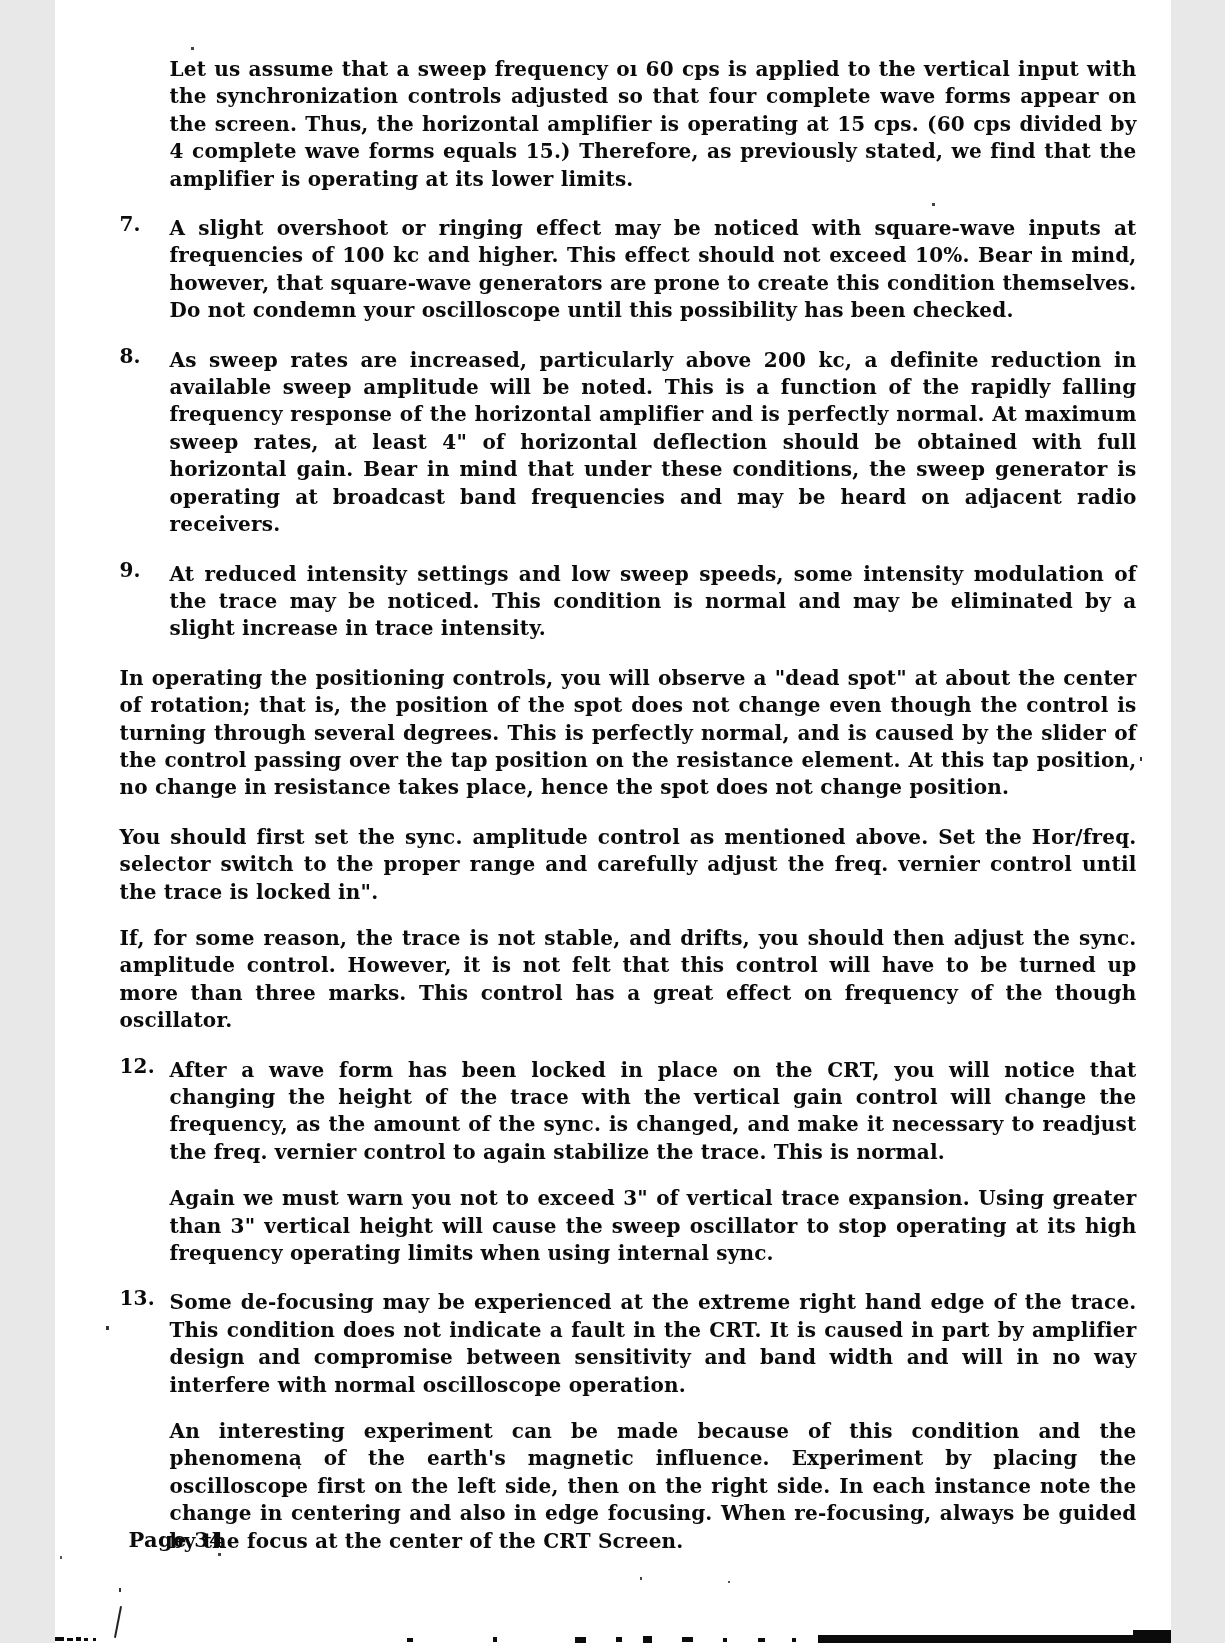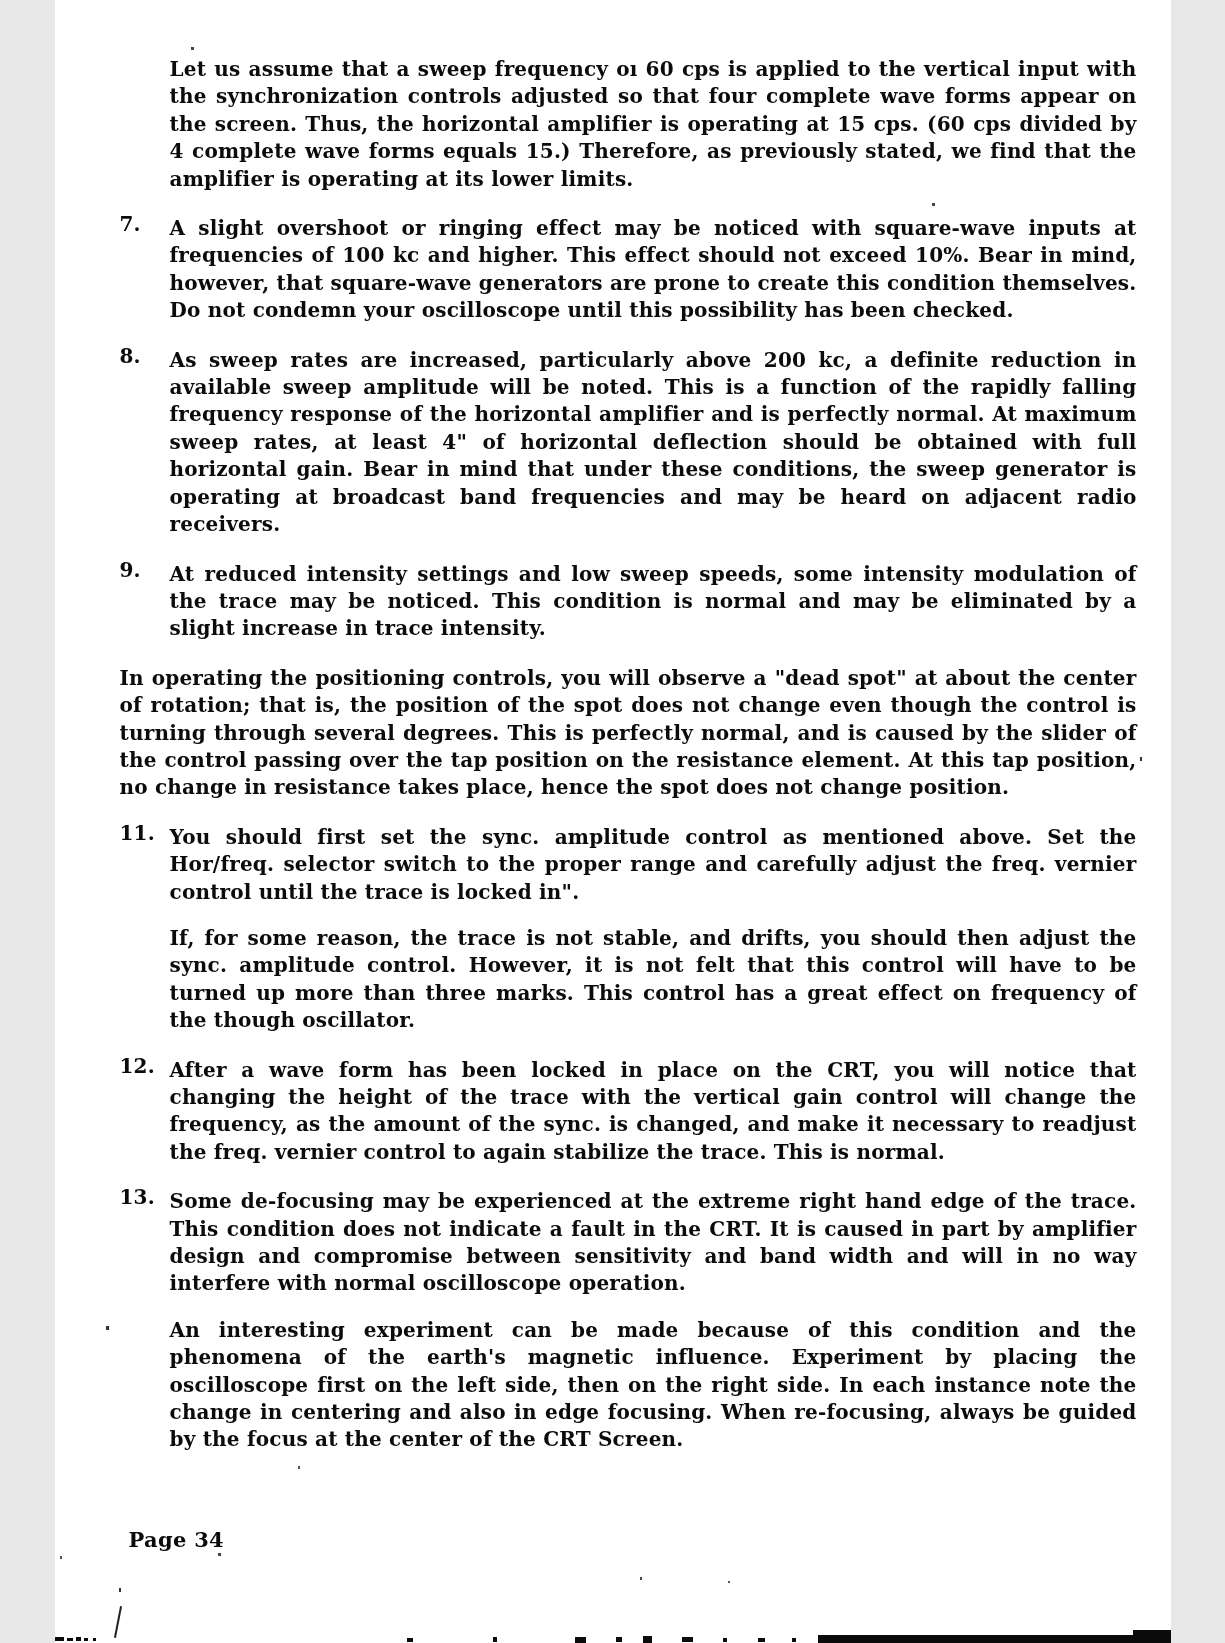--- a/index.html
+++ b/index.html
@@ -109,31 +109,31 @@
       </div>
     </section>
 
     <section class="item">
       <div class="body">
         <p>In operating the positioning controls, you will observe a "dead spot" at about the center of rotation; that is, the position of the spot does not change even though the control is turning through several degrees.  This is perfectly normal, and is caused by the slider of the control passing over the tap position on the resistance element.  At this tap position, no change in resistance takes place, hence the spot does not change position.</p>
       </div>
     </section>
 
     <section class="item">
-      <span class="num">11.</span>
       <div class="body">
         <p>You should first set the sync. amplitude control as mentioned above.  Set the Hor/freq. selector switch to the proper range and carefully adjust the freq. vernier control until the trace is locked in".</p>
         <p>If, for some reason, the trace is not stable, and drifts, you should then adjust the sync. amplitude control.  However, it is not felt that this control will have to be turned up more than three marks.  This control has a great effect on frequency of the though oscillator.</p>
       </div>
     </section>
 
     <section class="item">
       <span class="num">12.</span>
       <div class="body">
         <p>After a wave form has been locked in place on the CRT, you will notice that changing the height of the trace with the vertical gain control will change the frequency, as the amount of the sync. is changed, and make it necessary to readjust the freq. vernier control to again stabilize the trace.  This is normal.</p>
+        <p>Again we must warn you not to exceed 3" of vertical trace expansion.  Using greater than 3" vertical height will cause the sweep oscillator to stop operating at its high frequency operating limits when using internal sync.</p>
       </div>
     </section>
 
     <section class="item">
       <span class="num">13.</span>
       <div class="body">
         <p>Some de-focusing may be experienced at the extreme right hand edge of the trace.  This condition does not indicate a fault in the CRT.  It is caused in part by amplifier design and compromise between sensitivity and band width and will in no way interfere with normal oscilloscope operation.</p>
         <p>An interesting experiment can be made because of this condition and the phenomena of the earth's magnetic influence.  Experiment by placing the oscilloscope first on the left side, then on the right side.  In each instance note the change in centering and also in edge focusing.  When re-focusing, always be guided by the focus at the center of the CRT Screen.</p>
       </div>
     </section>

